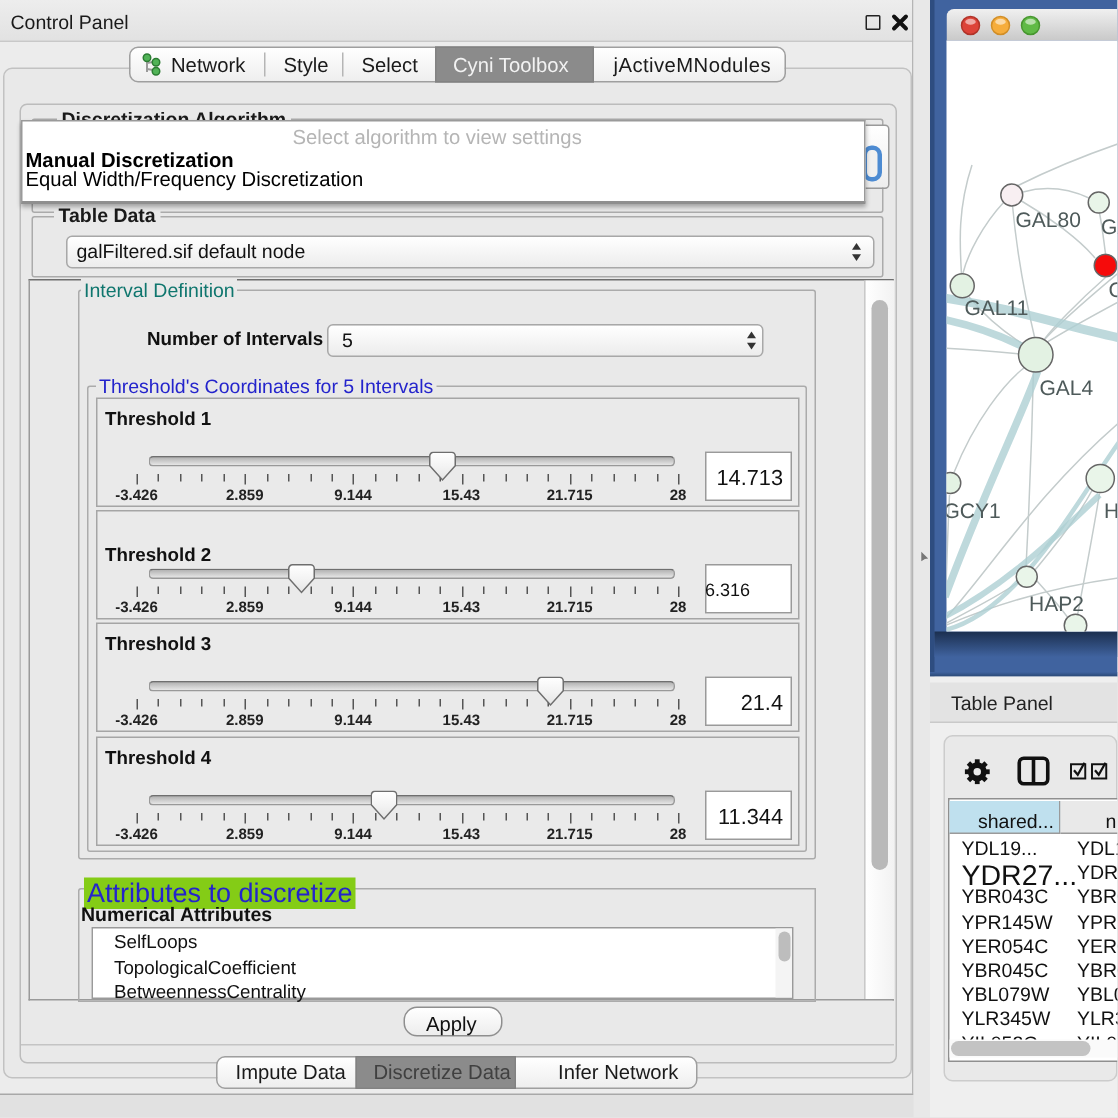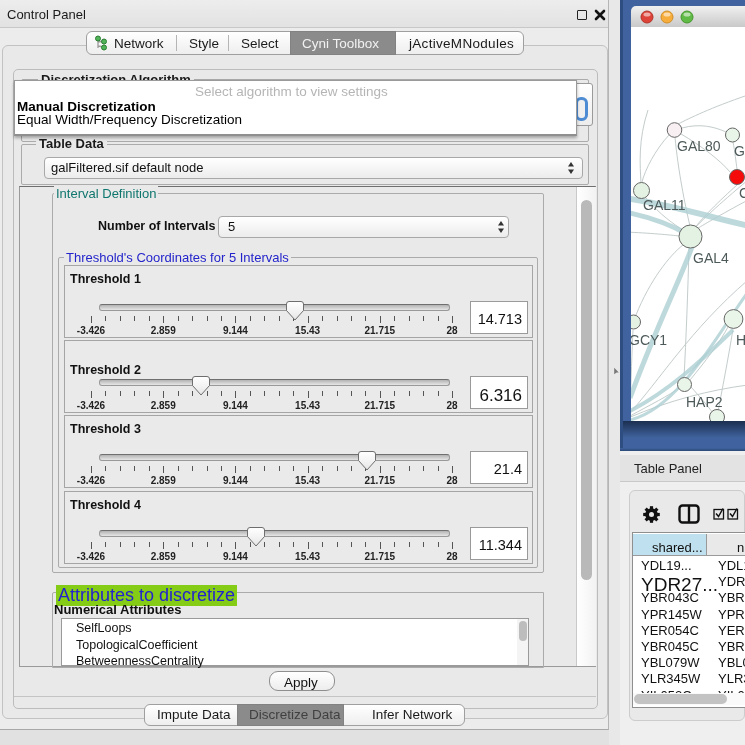--- a/index.html
+++ b/index.html
@@ -182,21 +182,21 @@
         <path d="M3 0.5 h12 a2.5 2.5 0 0 1 2.5 2.5 v6.5 l-8.5 9.5 l-8.5 -9.5 v-6.5 a2.5 2.5 0 0 1 2.5 -2.5 z" fill="url(#g1)" stroke="#6e6e6e"></path>
         <defs>
           <linearGradient id="g1" x1="0" y1="0" x2="0" y2="1">
             <stop offset="0" stop-color="#ffffff"></stop>
             <stop offset="0.55" stop-color="#f2f2f2"></stop>
             <stop offset="1" stop-color="#e4e4e4"></stop>
           </linearGradient>
         </defs>
       </svg>
       <div class="abs" style="left:405px;top:35px;width:58px;height:33px;background:#fff;border:1px solid #9a9a9a;box-sizing:border-box;"></div>
-      <div class="lbl" style="left:405px;top:45px;width:52px;text-align:right;font-size:17px;color:#111;">6.316</div>
+      <div class="lbl" style="left:405px;top:45px;width:52px;text-align:left;font-size:12px;color:#111;">6.316</div>
     </div>
     <div class="abs" style="left:64px;top:415px;width:469px;height:73px;border:1px solid #a5a5a5;background:#eaeaea;box-sizing:border-box;">
       <div class="lbl" style="left:5px;top:6px;font-size:12.5px;font-weight:bold;color:#111;">Threshold 3</div>
       <div class="abs" style="left:34px;top:38px;width:349px;height:5px;background:linear-gradient(#b3b3b3,#e6e6e6);border:1px solid #999;border-top-color:#6f6f6f;border-radius:3px;"></div>
       <div class="abs" style="left:26.0px;top:50px;width:1px;height:7px;background:#555;"></div>
       <div class="abs" style="left:40.4px;top:50px;width:1px;height:5px;background:#555;"></div>
       <div class="abs" style="left:54.9px;top:50px;width:1px;height:5px;background:#555;"></div>
       <div class="abs" style="left:69.3px;top:50px;width:1px;height:5px;background:#555;"></div>
       <div class="abs" style="left:83.8px;top:50px;width:1px;height:5px;background:#555;"></div>
       <div class="abs" style="left:98.2px;top:50px;width:1px;height:7px;background:#555;"></div>

